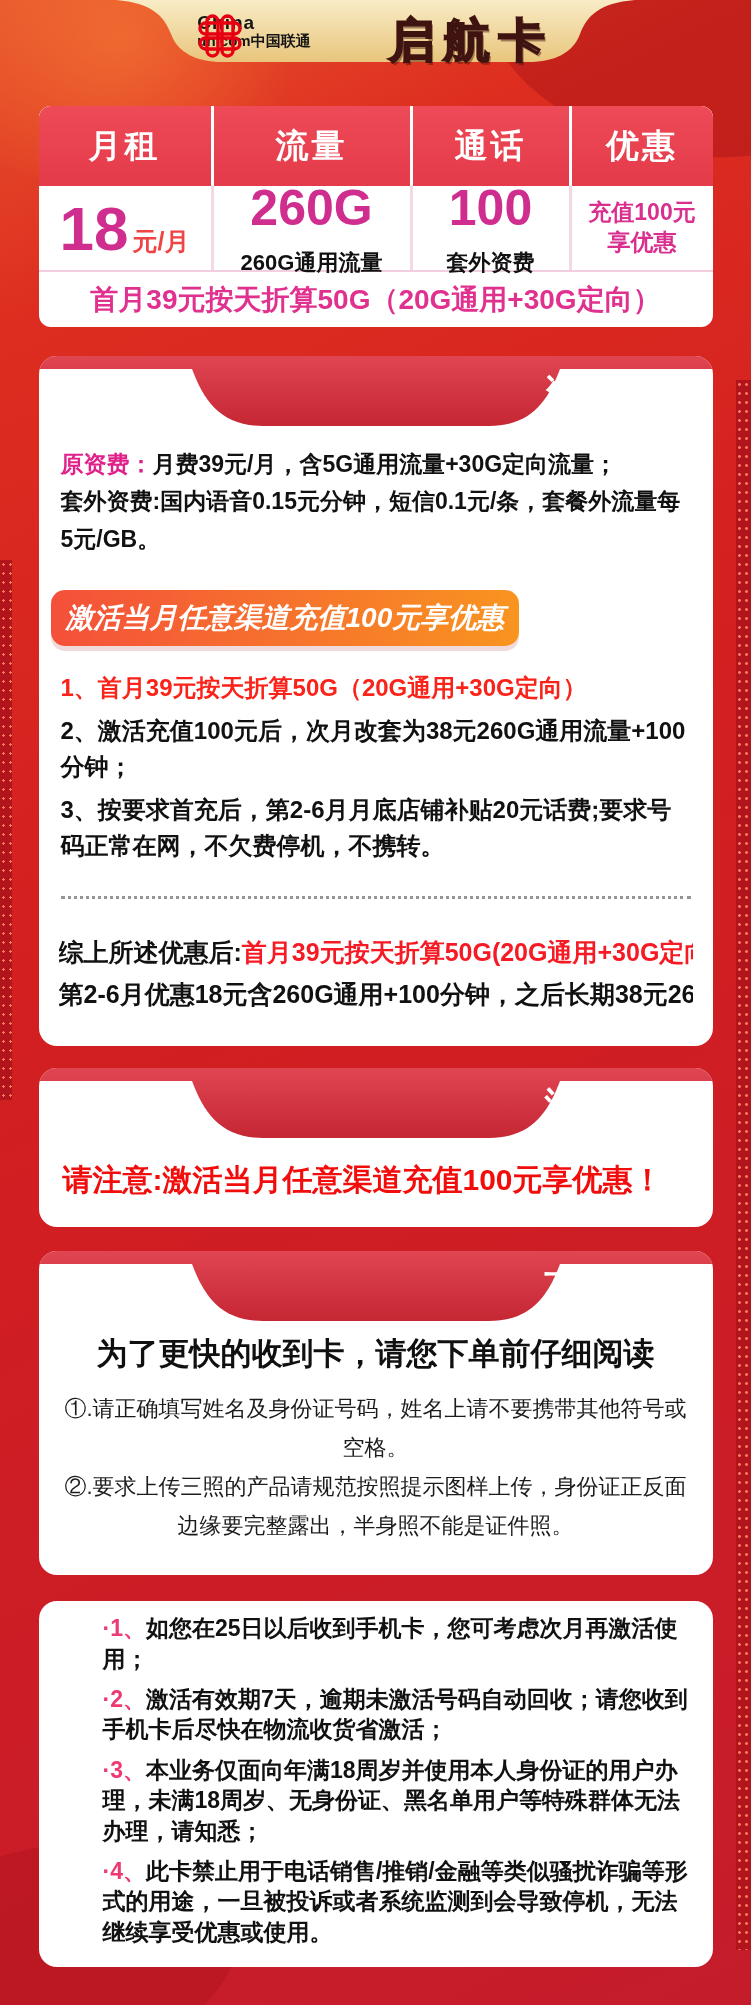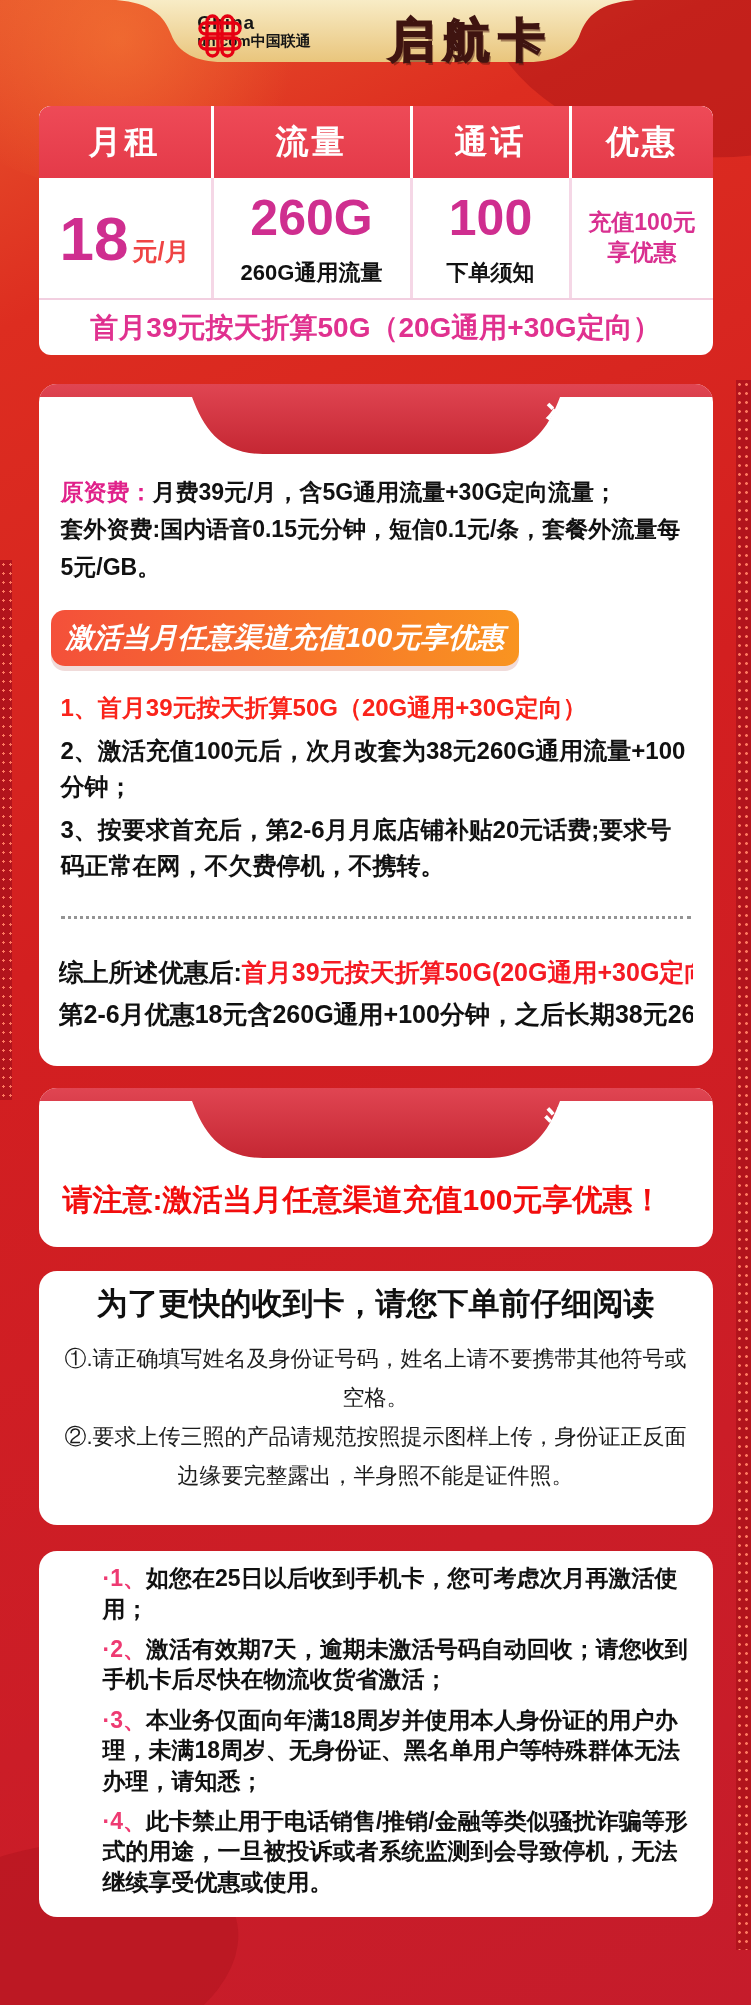--- a/index.html
+++ b/index.html
@@ -31,43 +31,43 @@
   .hero-title{font-size:46px;font-weight:900;color:#fff;letter-spacing:9px;
     -webkit-text-stroke:2px #3f1410;text-shadow:2px 3px 0 rgba(70,18,8,.45);margin-top:19px;}
   
   .card{position:relative;width:674px;margin:0 auto;background:#fff;border-radius:18px;
     overflow:hidden;z-index:2;}
   
   .table-card{margin-top:44px;border-radius:12px;}
   .plan-head,.plan-vals{display:grid;grid-template-columns:172px 196px 156px 1fr;gap:3px;}
   .plan-head{background:#fff;}
   .plan-head .th{background:linear-gradient(180deg,#ee4a57,#e43a49);color:#fff;font-size:33px;
-    font-weight:800;letter-spacing:3px;height:72px;display:flex;align-items:center;justify-content:center;}
+    font-weight:800;letter-spacing:3px;height:80px;display:flex;align-items:center;justify-content:center;}
   .plan-vals{background:#f5d7e6;}
-  .plan-vals .td{background:#fff;height:120px;display:flex;flex-direction:column;
+  .plan-vals .td{background:#fff;height:84px;display:flex;flex-direction:column;
     align-items:center;justify-content:center;}
   .v-big{color:#cf2e8f;font-weight:800;}
   .v-month{display:flex;align-items:baseline;gap:4px;}
   .v-month .v-big{font-size:62px;}
   .v-unit{font-size:25px;color:#ef4444;font-weight:700;}
   .v-num{font-size:50px;}
   .v-sub{font-size:22px;color:#111;font-weight:600;margin-top:11px;}
   .v-offer{font-size:23px;color:#d93090;font-weight:800;line-height:1.3;text-align:center;}
   .plan-note{border-top:2px solid #f2cfe0;height:55px;display:flex;align-items:center;
     justify-content:center;color:#e0318f;font-size:28px;font-weight:800;}
   
   .ribbon{position:relative;height:70px;}
   .ribbon svg{position:absolute;left:0;top:0;display:block;}
   .ribbon-title{position:absolute;left:0;right:0;top:13px;text-align:right;color:#fff;
     font-size:35px;font-weight:800;letter-spacing:7px;}
   
   .fee-card{margin-top:29px;}
   .fee-p{margin:20px 22px 0;font-size:23px;line-height:1.62;color:#111;font-weight:600;}
   .label-magenta{color:#e0218a;font-weight:800;}
-  .badge-row{display:flex;align-items:center;margin:24px 12px 0;}
+  .badge-row{display:flex;align-items:center;margin:32px 12px 0;}
   .badge-main{position:relative;z-index:2;background:linear-gradient(90deg,#f4503a,#f99420);
     color:#fff;font-size:28px;font-weight:800;font-style:italic;padding:9px 15px;
     border-radius:14px;white-space:nowrap;box-shadow:0 5px 0 rgba(160,30,25,.16);}
   .badge-tag{background:linear-gradient(90deg,#f7796d,#f9a493);color:#fff;font-size:24px;
     font-weight:700;font-style:italic;padding:8px 12px 8px 18px;margin-left:-12px;
     border-radius:0 14px 14px 0;white-space:nowrap;}
   .fee-items{margin:24px 22px 0;font-size:24px;line-height:1.5;font-weight:600;color:#111;}
   .fee-item{margin-bottom:7px;}
   .red-line{color:#fa231a;}
   .dotted-divider{margin:32px 22px 0;border-top:3px dotted #949494;height:0;}
@@ -142,21 +142,21 @@
           <span class="v-big">18</span>
           <span class="v-unit">元/月</span>
         </div>
       </div>
       <div class="td">
         <div class="v-big v-num">260G</div>
         <div class="v-sub">260G通用流量</div>
       </div>
       <div class="td">
         <div class="v-big v-num">100</div>
-        <div class="v-sub">下单须知</div>
+        <div class="v-sub">套外资费</div>
       </div>
       <div class="td">
         <div class="v-offer">
           <div>充值100元</div>
           <div>享优惠</div>
         </div>
       </div>
     </div>
     <div class="plan-note">首月39元按天折算50G（20G通用+30G定向）</div>
   </div>
@@ -199,20 +199,26 @@
     <div class="ribbon">
       <svg width="674" height="70" viewBox="0 0 674 70" preserveAspectRatio="none">
         <path d="M0,0 H674 V13 H521 C509,45 492,70 450,70 H224 C182,70 165,45 153,13 H0 Z" fill="url(#ribg)"></path>
       </svg>
       <div class="ribbon-title">温馨提示</div>
     </div>
     <div class="tips-warning">请注意:激活当月任意渠道充值100元享优惠！</div>
   </div>
 
   <div class="card order-card">
+    <div class="ribbon">
+      <svg width="674" height="70" viewBox="0 0 674 70" preserveAspectRatio="none">
+        <path d="M0,0 H674 V13 H521 C509,45 492,70 450,70 H224 C182,70 165,45 153,13 H0 Z" fill="url(#ribg)"></path>
+      </svg>
+      <div class="ribbon-title">下单须知</div>
+    </div>
     <div class="order-headline">为了更快的收到卡，请您下单前仔细阅读</div>
     <div class="order-items">
       <div>①.请正确填写姓名及身份证号码，姓名上请不要携带其他符号或空格。</div>
       <div>②.要求上传三照的产品请规范按照提示图样上传，身份证正反面边缘要完整露出，半身照不能是证件照。</div>
     </div>
   </div>
 
   <div class="card buy-card">
     <ul class="buy-list">
       <li class="buy-item"><span class="b">·1、</span><span>如您在25日以后收到手机卡，您可考虑次月再激活使用；</span><span class="hl"></span></li>

